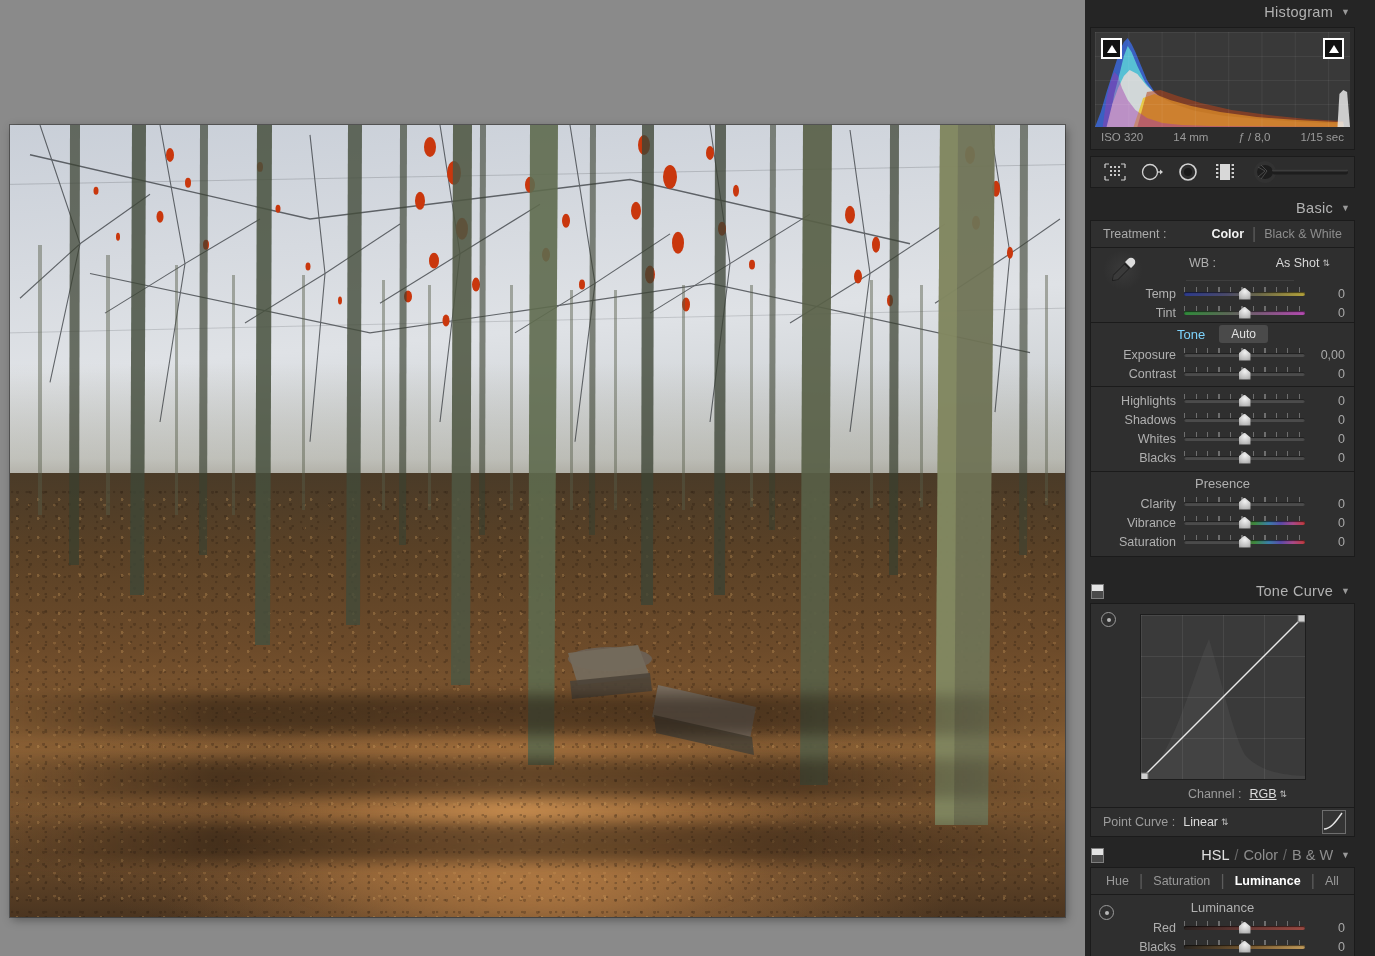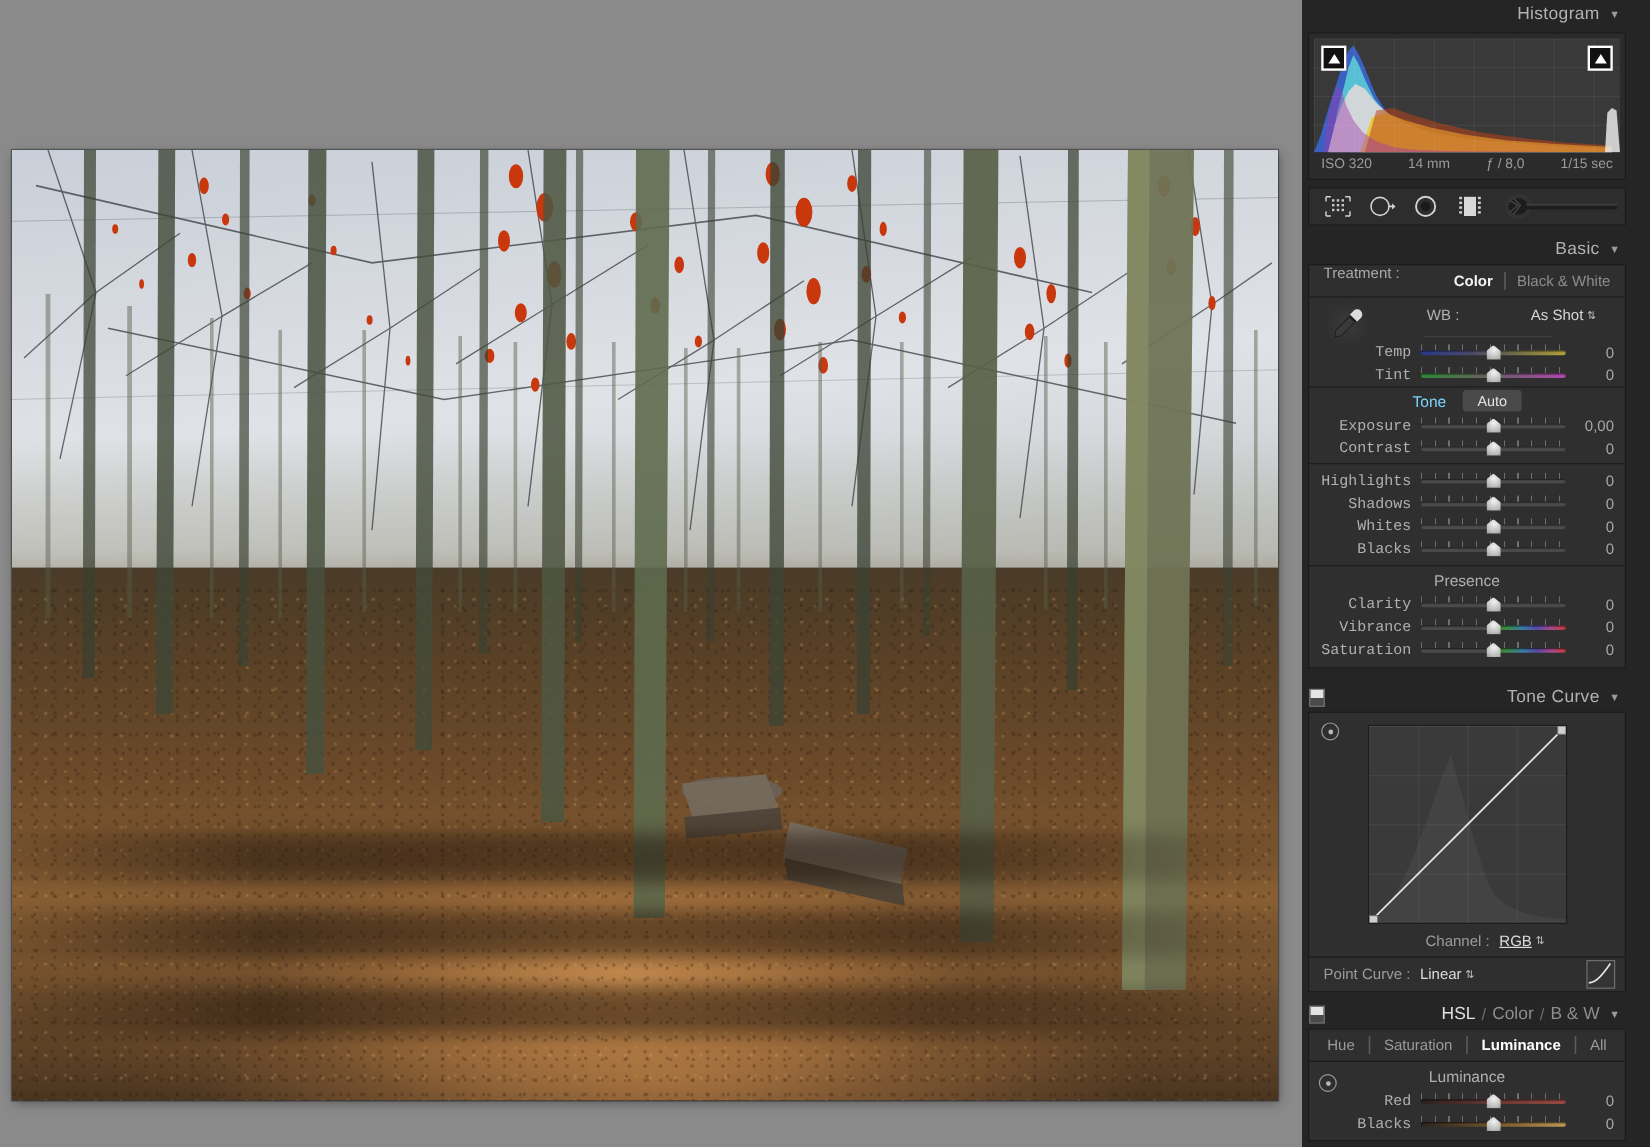--- a/index.html
+++ b/index.html
@@ -76,39 +76,39 @@
   .exif{display:flex;justify-content:space-between;padding:4px 6px 2px 6px;align-items:flex-end;}
   .exif span{color:#9b9b9b;font-size:11.5px;}
 
   
   .toolbar{margin:6px 5px 0 5px;height:30px;background:#2d2d2d;border:1px solid #1b1b1b;
     display:flex;align-items:center;gap:12px;padding-left:12px;}
   .tool{width:26px;height:22px;display:flex;align-items:center;justify-content:center;cursor:pointer;}
 
   
   .row{display:flex;align-items:center;height:19px;padding:0 0 0 0;}
-  .lbl{width:85px;text-align:right;color:#b0b0b0;font-size:12.5px;padding-right:8px;font-family:Liberation Mono, monospace;}
+  .lbl{width:85px;text-align:right;color:#b0b0b0;font-size:12.5px;padding-right:8px;}
   .track{position:relative;flex:1;height:14px;display:flex;align-items:center;}
   .rail{position:absolute;left:0;right:0;height:4px;border-radius:2px;background:#4b4b4b;
     box-shadow:inset 0 1px 1px rgba(0,0,0,.6);}
   .ticks{position:absolute;left:0;right:0;top:0;height:5px;
     background-image:repeating-linear-gradient(90deg,#6e6e6e 0 1px,transparent 1px 11.5px);}
   .knob{position:absolute;left:50%;margin-left:-6px;width:12px;height:12px;
     background:radial-gradient(circle at 50% 30%,#f2f2f2,#b9b9b9 70%,#8e8e8e);
     clip-path:polygon(50% 0,100% 42%,100% 100%,0 100%,0 42%);}
   .val{width:40px;text-align:right;color:#a8a8a8;font-size:12.5px;padding-right:9px;}
 
   .rail.temp{background:linear-gradient(90deg,#2c3a8c,#4a4a6a 35%,#6d6a4a 62%,#b3a13a);}
   .rail.tint{background:linear-gradient(90deg,#2f8a3a,#5a6a55 35%,#7a5a78 62%,#b44ab0);}
   .rail.rainbow{background:linear-gradient(90deg,#4b4b4b 0%,#4b4b4b 46%,#3f8a3a 58%,#3a7ea8 70%,#5a4aa8 80%,#a84a8a 90%,#c23a3a 100%);}
   .rail.red{background:linear-gradient(90deg,#2b2220,#6a3a36 55%,#9a4a42);}
   .rail.orange{background:linear-gradient(90deg,#2b2620,#7a5a30 55%,#c09a5a);}
   .center-lbl{text-align:center;color:#b0b0b0;font-size:13px;padding:2px 0 3px 0;}
 
-  .treatment{display:flex;height:26px;padding-left:12px;}
+  .treatment{display:flex;align-items:center;height:26px;padding-left:12px;}
   .treatment .t1{color:#aaa;font-size:12.5px;}
   .treatment .opts{margin-left:auto;display:flex;align-items:center;gap:8px;padding-right:12px;}
   .opt{font-size:12.5px;color:#8d8d8d;cursor:pointer;}
   .opt.on{color:#f2f2f2;font-weight:bold;}
   .bar{color:#5c5c5c;}
 
   .wbrow{display:flex;align-items:center;height:30px;position:relative;}
   .dropper{position:absolute;left:12px;top:2px;width:40px;height:40px;border-radius:50%;
     background:radial-gradient(circle,#3a3a3a,#2f2f2f 70%);display:flex;align-items:center;justify-content:center;}
   .wb-l{margin-left:98px;color:#b0b0b0;font-size:12.5px;}
@@ -523,21 +523,21 @@
           <span class="lbl">Saturation</span>
           <span class="track">
             <span class="rail rainbow"></span>
               <span class="ticks"></span>
               <span class="knob"></span>
           </span>
           <span class="val">0</span>
         </div>
       </div>
 
-      <div class="sect-head" style="margin-top:12px;">
+      <div class="sect-head" style="margin-top:22px;">
         <span class="sw"></span>
         <span class="ttl">Tone Curve</span>
         <span class="caret">▼</span>
       </div>
       <div class="tc-box">
         <span class="targetbtn">
             <b></b>
           </span>
         <div class="curve">
           <div class="cg"></div>

